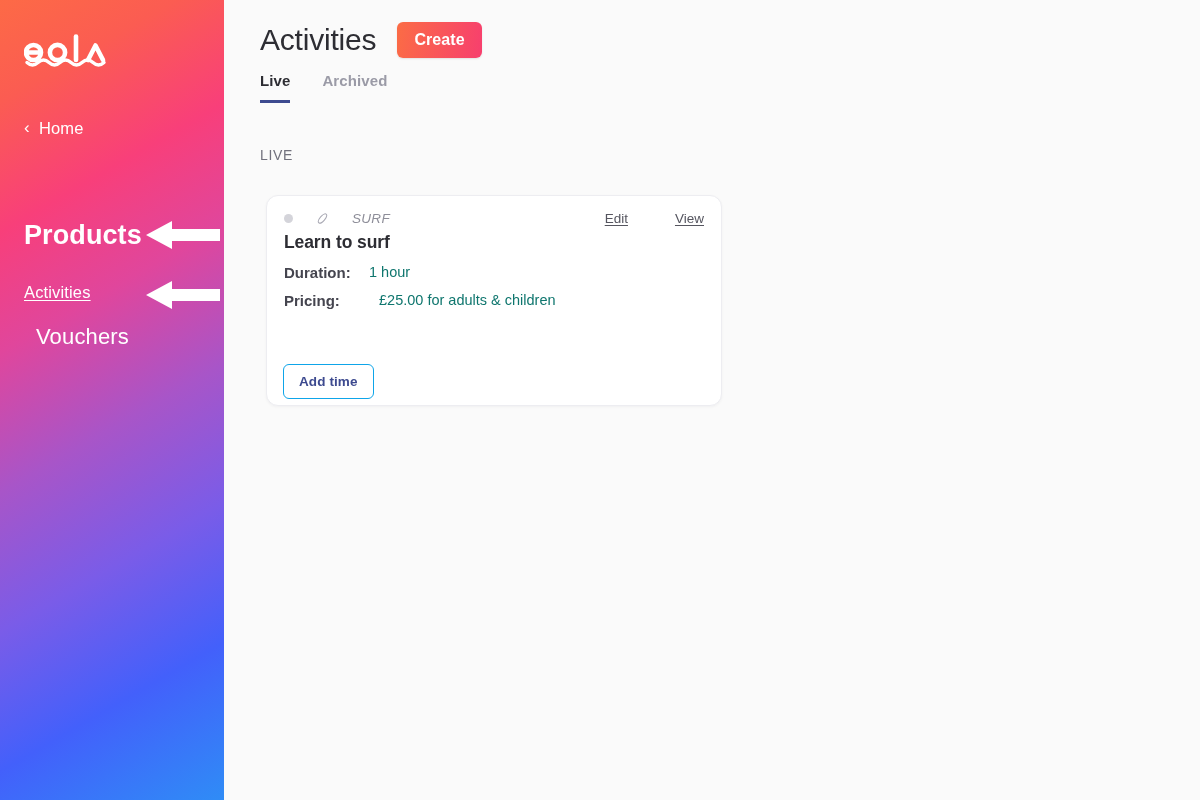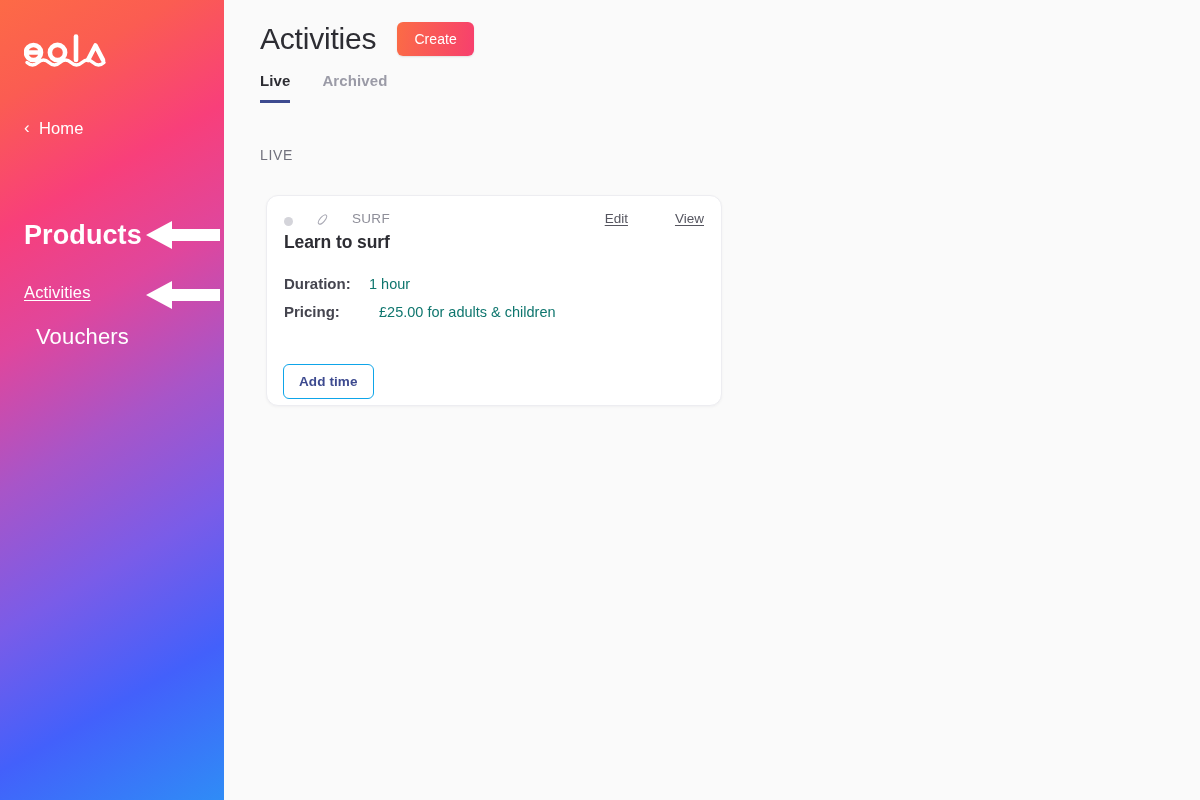--- a/index.html
+++ b/index.html
@@ -142,22 +142,22 @@
     color: #2d2d33;
     font-weight: normal;
     letter-spacing: -.2px;
   }
 
   .create-btn {
     background: linear-gradient(100deg, #fb6c45 0%, #f73f6e 100%);
     color: #ffffff;
     border: none;
     border-radius: 6px;
-    font-size: 14px;
-    font-weight: normal;
+    font-size: 16px;
+    font-weight: bold;
     padding: 9px 17px;
     cursor: pointer;
     font-family: inherit;
     letter-spacing: .1px;
     box-shadow: 0 1px 2px rgba(0,0,0,.10);
   }
 
   .tabs {
     position: absolute;
     left: 36px;
@@ -205,22 +205,23 @@
     left: 17px;
     top: 15px;
     right: 17px;
     display: flex;
     align-items: center;
     justify-content: space-between;
   }
 
   .card-tag {
     display: flex;
-    align-items: flex-end;
+    align-items: center;
     gap: 23px;
+    font-style: italic;
   }
   .status-dot {
     width: 9px; height: 9px;
     border-radius: 50%;
     background: #d4d4da;
     display: block;
   }
   .surf-icon { display: block; width: 13px; height: 13px; }
   .tag-label {
     font-size: 13.5px;
@@ -248,21 +249,21 @@
     letter-spacing: -.1px;
   }
 
   .spec-list {
     position: absolute;
     left: 17px;
     top: 68px;
   }
   .spec-row {
     display: flex;
-    align-items: flex-end;
+    align-items: flex-start;
     height: 28px;
   }
   .spec-key {
     font-size: 15px;
     font-weight: bold;
     color: #45454f;
     width: 85px;
     flex: none;
   }
   .spec-val {

